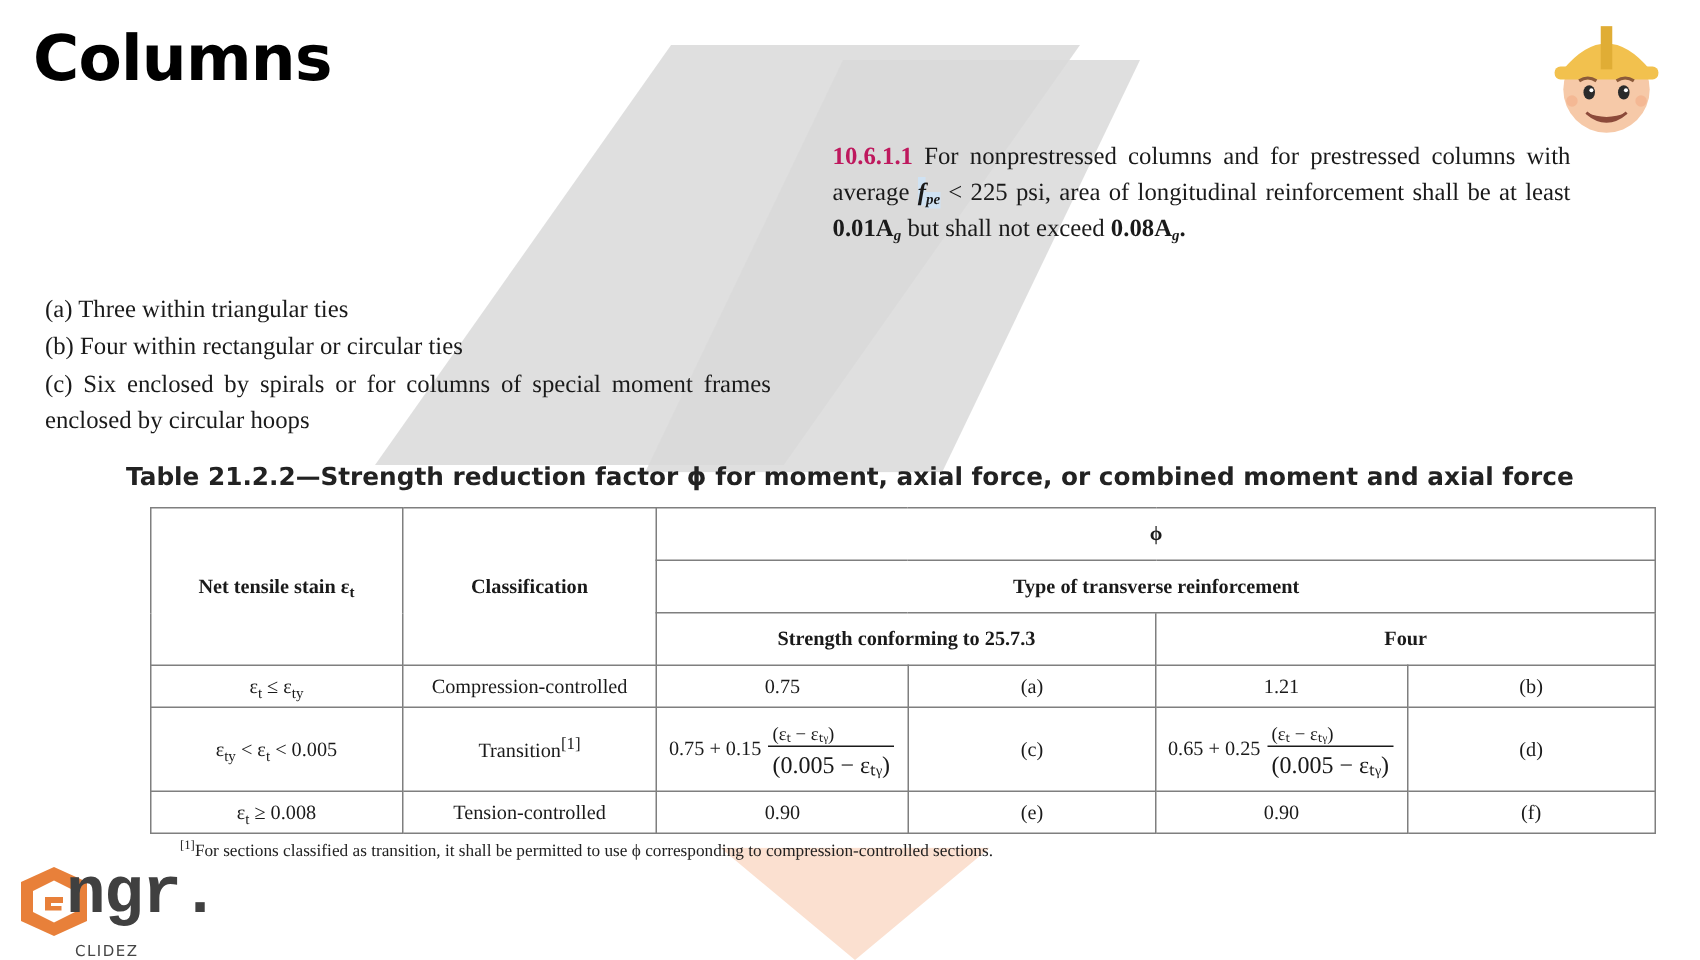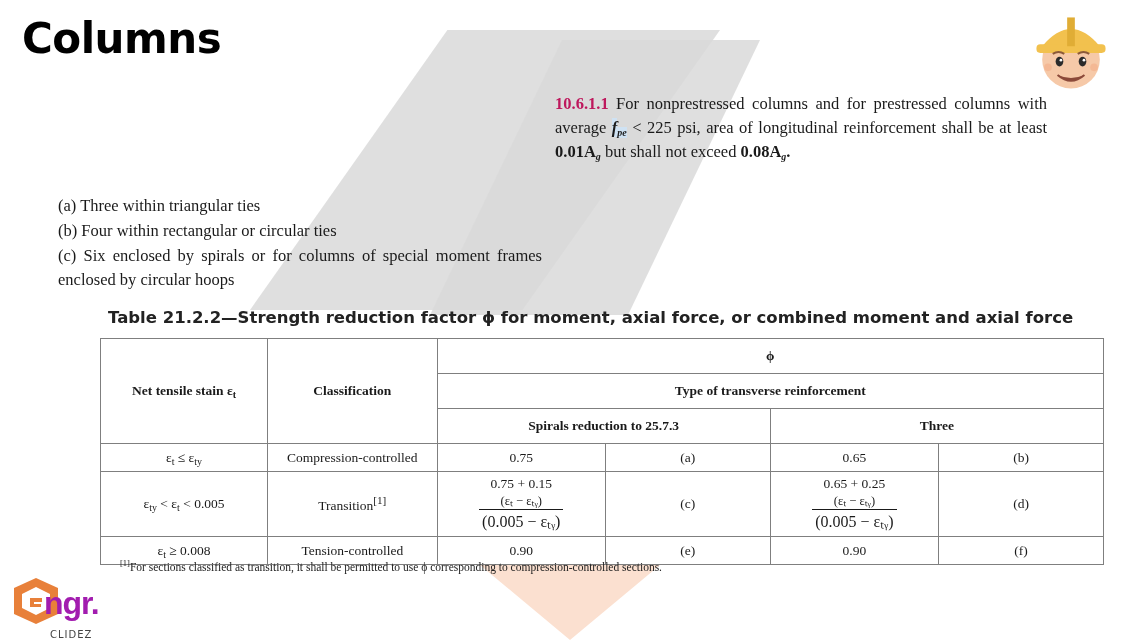--- a/index.html
+++ b/index.html
@@ -114,27 +114,26 @@
   }
   .list-lines {
     position: absolute;
     left: 30px;
     top: 194px;
     width: 484px;
     font-size: 16.5px;
     line-height: 1.5;
     color: #1a1a1a;
     text-align: justify;
-    margin-left: 28px;
   }
 
   
   .table-caption {
     position: absolute;
-    left: 108px;
+    left: 84px;
     top: 308px;
     width: 1000px;
     font-family: "DejaVu Sans", sans-serif;
     font-weight: bold;
     font-size: 16.5px;
     color: #222222;
   }
   table.phi {
     position: absolute;
     left: 100px;
@@ -151,22 +150,22 @@
     vertical-align: middle;
     padding: 4px 3px;
   }
   .hdr { font-weight: bold; }
   .rowlabel-h { height: 26px; }
   .tall { height: 56px; }
   .std { height: 28px; }
   .frac {
     display: inline-block;
     vertical-align: middle;
-    text-align: center;
-    margin: 0 14px;
+    text-align: left;
+    margin: 0 1px;
   }
   .frac .num {
     display: block;
     border-bottom: 1px solid #1a1a1a;
     padding: 0 3px;
     font-size: 12.5px;
   }
   .frac .den {
     display: block;
     padding: 0 3px;
@@ -188,24 +187,24 @@
     position: absolute;
     left: 6px;
     bottom: 4px;
     width: 160px;
     height: 62px;
   }
   .logo-text {
     position: absolute;
     left: 44px;
     bottom: 18px;
-    font-family: Liberation Sans, sans-serif;
-    font-weight: bold;
-    font-size: 32px;
-    color: #a21caf;
+    font-family: Liberation Mono, monospace;
+    font-weight: bold;
+    font-size: 44px;
+    color: #404040;
     letter-spacing: -1px;
   }
   .logo-sub {
     position: absolute;
     left: 50px;
     bottom: 0px;
     font-family: "DejaVu Sans", sans-serif;
     font-size: 10px;
     letter-spacing: 1px;
     color: #444444;
@@ -259,32 +258,32 @@
       <td rowspan="3" style="width:168px" class="hdr">
         <span>Net tensile stain ε</span><sub>t</sub>
       </td>
       <td rowspan="3" style="width:168px" class="hdr">Classification</td>
       <td colspan="4" class="hdr rowlabel-h">ϕ</td>
     </tr>
     <tr>
       <td colspan="4" class="hdr rowlabel-h">Type of transverse reinforcement</td>
     </tr>
     <tr>
-      <td colspan="2" class="hdr rowlabel-h" style="width:334px">Spirals reduction to 25.7.3</td>
-      <td colspan="2" class="hdr rowlabel-h" style="width:334px">Three</td>
+      <td colspan="2" class="hdr rowlabel-h" style="width:334px">Strength conforming to 25.7.3</td>
+      <td colspan="2" class="hdr rowlabel-h" style="width:334px">Four</td>
     </tr>
 
     <tr class="std">
       <td>
         <span>ε</span><sub>t</sub><span> ≤ ε</span><sub>ty</sub>
       </td>
       <td>Compression-controlled</td>
       <td style="width:167px">0.75</td>
       <td style="width:167px">(a)</td>
-      <td style="width:167px">0.65</td>
+      <td style="width:167px">1.21</td>
       <td style="width:167px">(b)</td>
     </tr>
 
     <tr class="tall">
       <td>
         <span>ε</span><sub>ty</sub><span> &lt; ε</span><sub>t</sub><span> &lt; 0.005</span>
       </td>
       <td>
         <span>Transition</span><sup>[1]</sup>
       </td>

